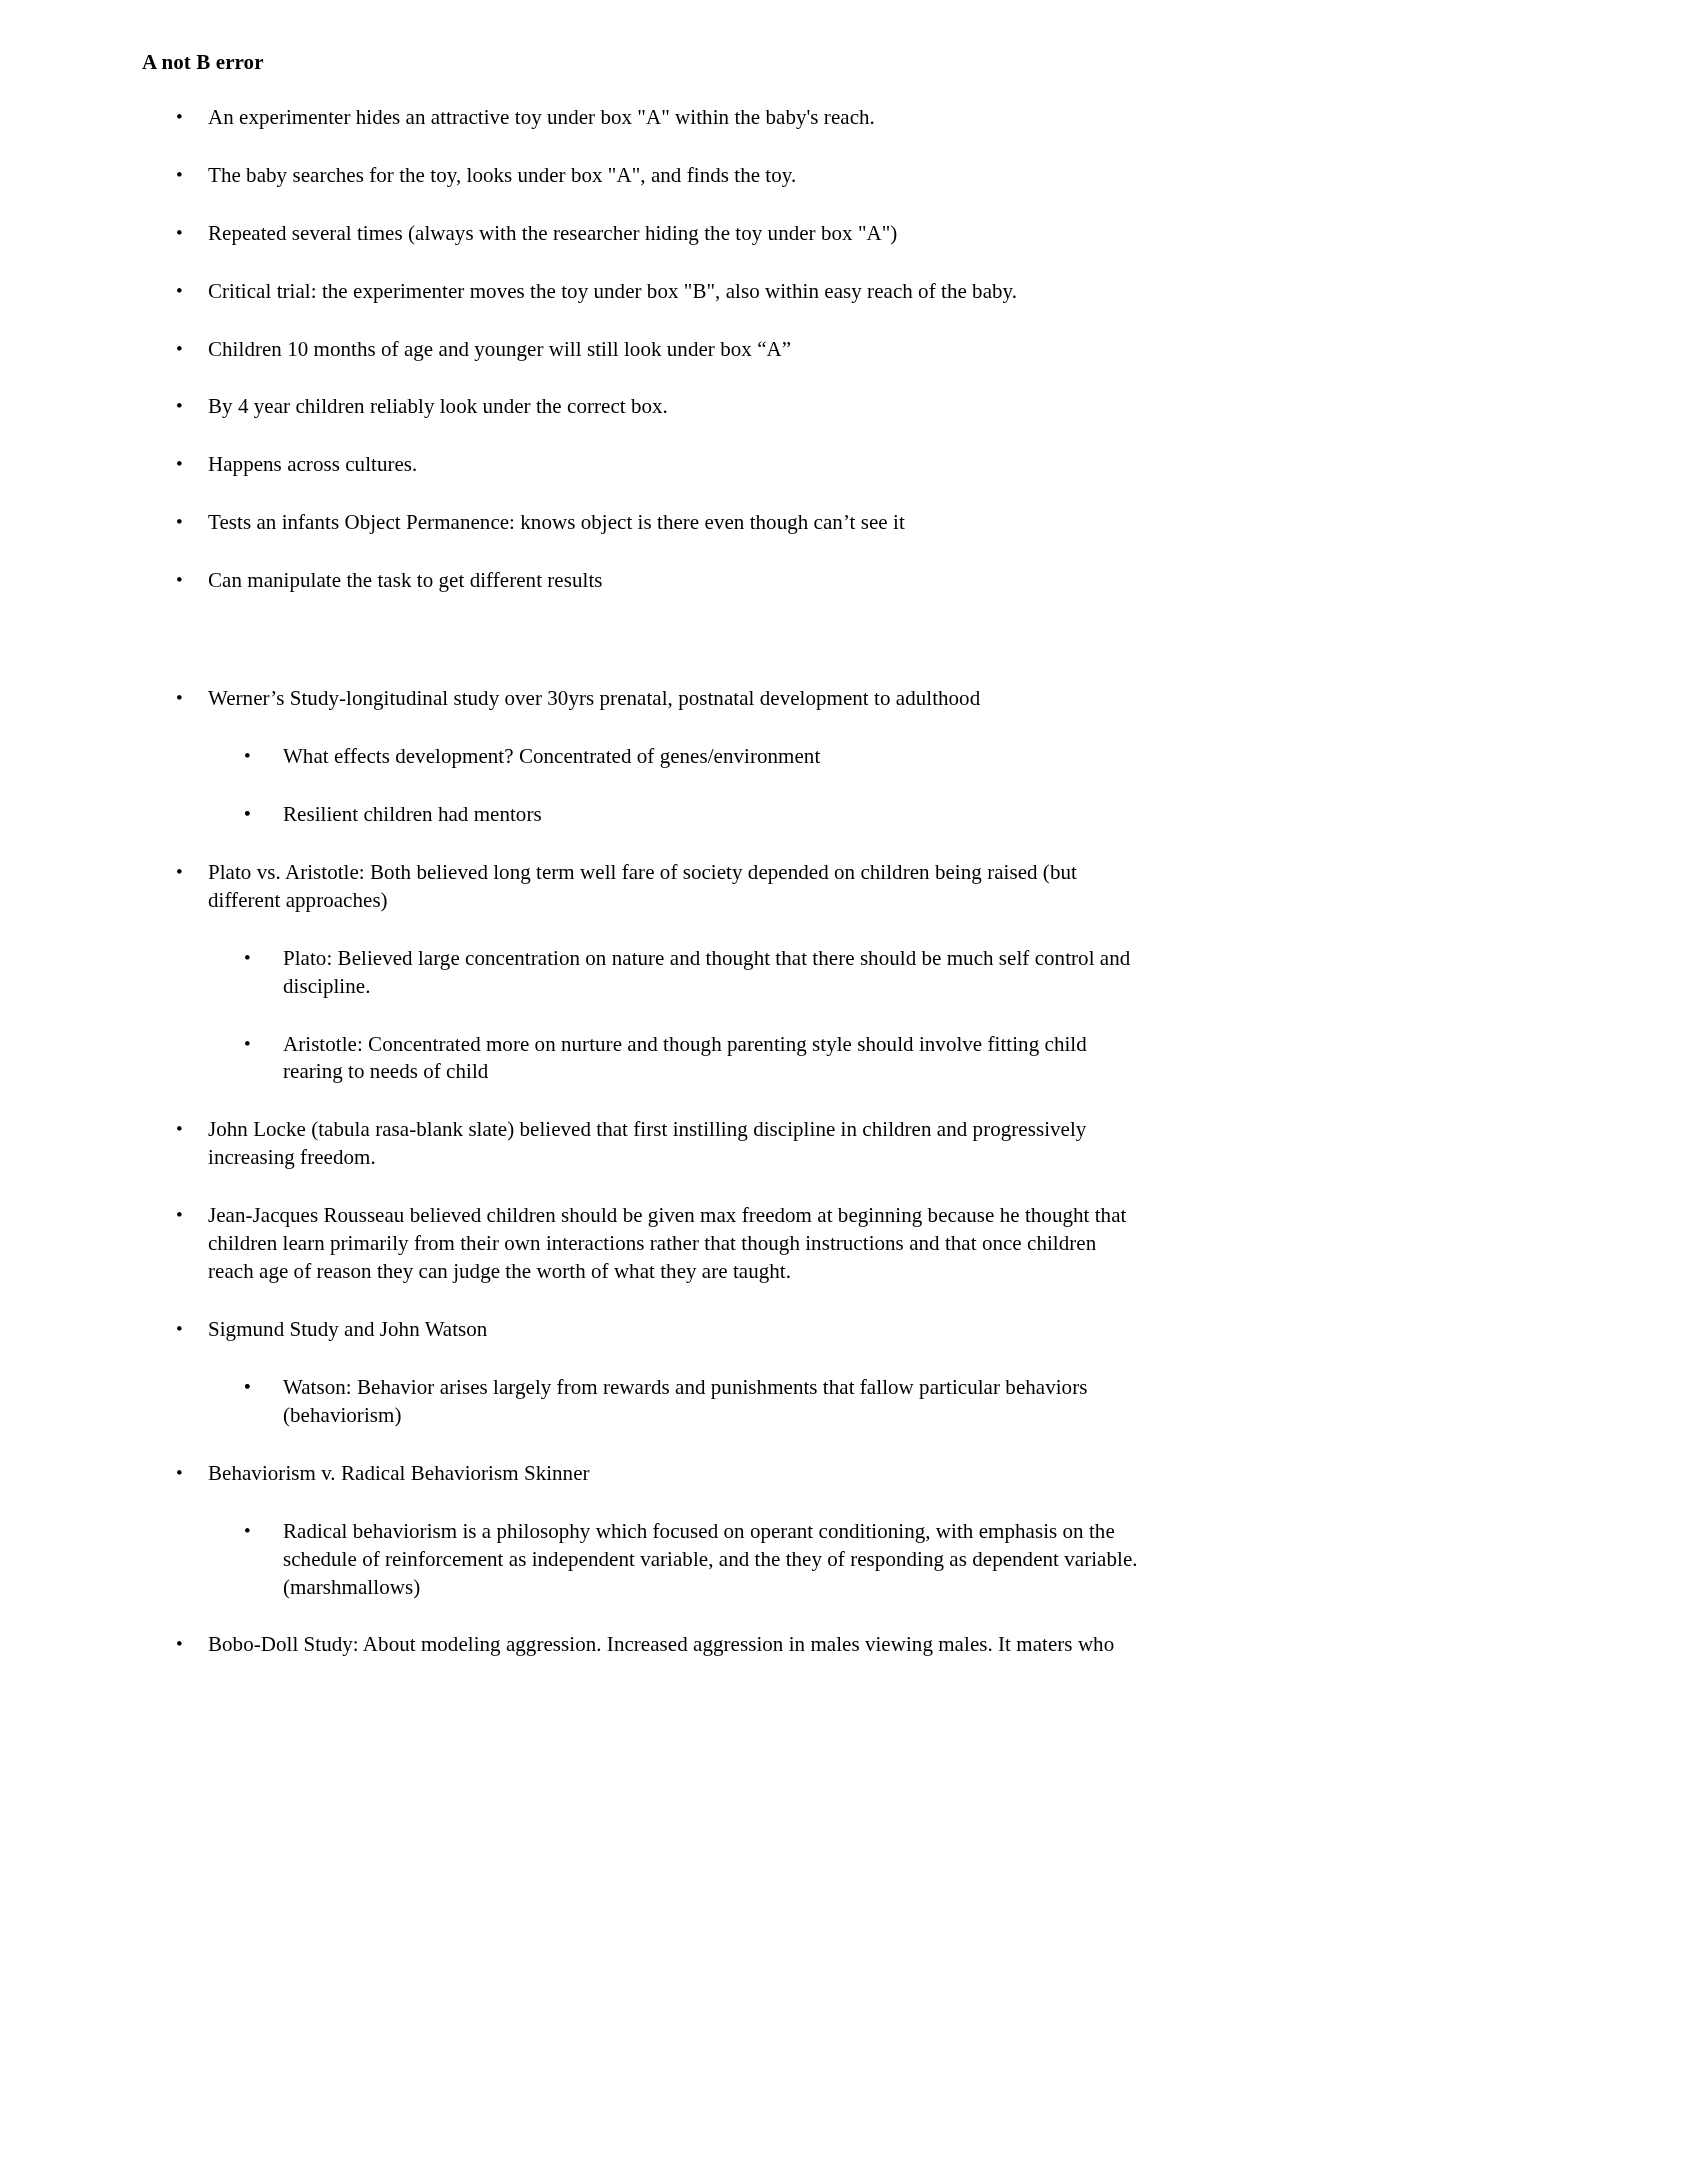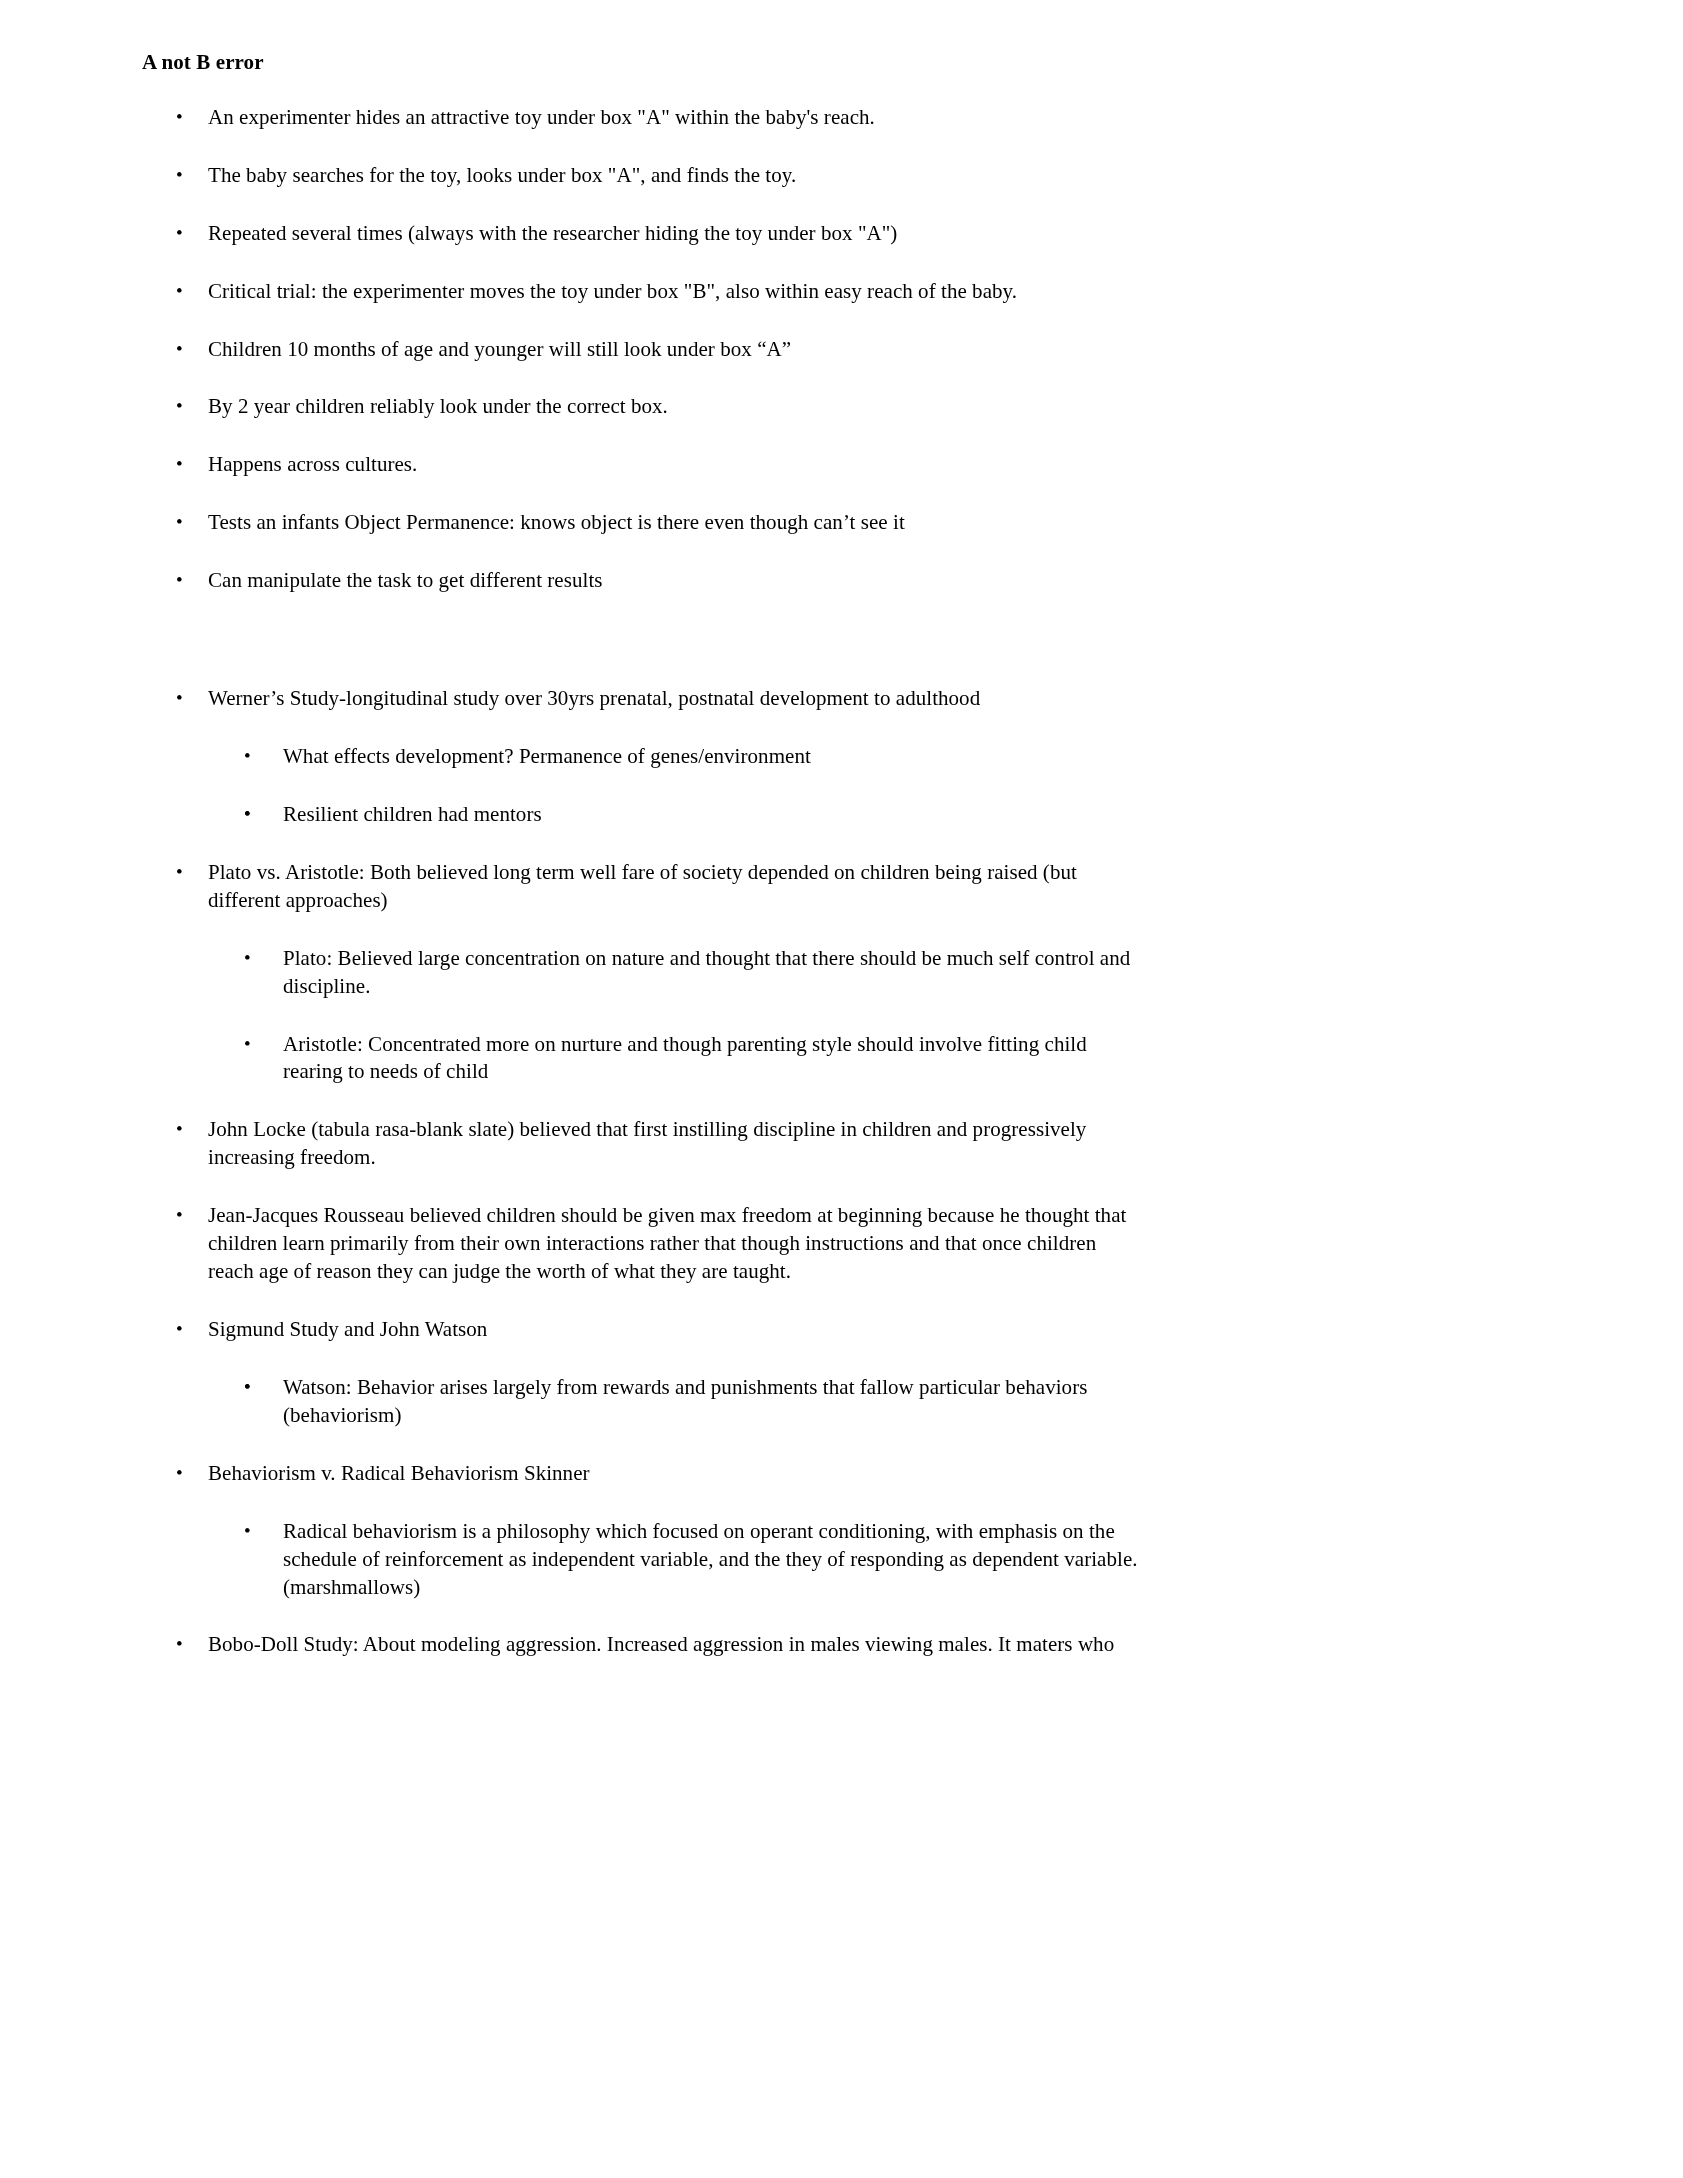--- a/index.html
+++ b/index.html
@@ -95,21 +95,21 @@
       <div class="item lvl1">
         <span class="bullet">•</span>
         <span class="txt">Critical trial: the experimenter moves the toy under box "B", also within easy reach of the baby.</span>
       </div>
       <div class="item lvl1">
         <span class="bullet">•</span>
         <span class="txt">Children 10 months of age and younger will still look under box “A”</span>
       </div>
       <div class="item lvl1">
         <span class="bullet">•</span>
-        <span class="txt">By 2 year children reliably look under the correct box.</span>
+        <span class="txt">By 4 year children reliably look under the correct box.</span>
       </div>
       <div class="item lvl1">
         <span class="bullet">•</span>
         <span class="txt">Happens across cultures.</span>
       </div>
       <div class="item lvl1">
         <span class="bullet">•</span>
         <span class="txt">Tests an infants Object Permanence: knows object is there even though can’t see it</span>
       </div>
       <div class="item lvl1">
@@ -122,21 +122,21 @@
 
     <div class="spacer-sm"></div>
 
     <div class="list">
       <div class="item lvl1">
         <span class="bullet">•</span>
         <span class="txt">Werner’s Study-longitudinal study over 30yrs prenatal, postnatal development to adulthood</span>
       </div>
       <div class="item lvl2">
         <span class="bullet">•</span>
-        <span class="txt">What effects development? Permanence of genes/environment</span>
+        <span class="txt">What effects development? Concentrated of genes/environment</span>
       </div>
       <div class="item lvl2">
         <span class="bullet">•</span>
       </div>
       <div class="item lvl2">
         <span class="bullet">•</span>
         <span class="txt">Resilient children had mentors</span>
       </div>
       <div class="item lvl1">
         <span class="bullet">•</span>

